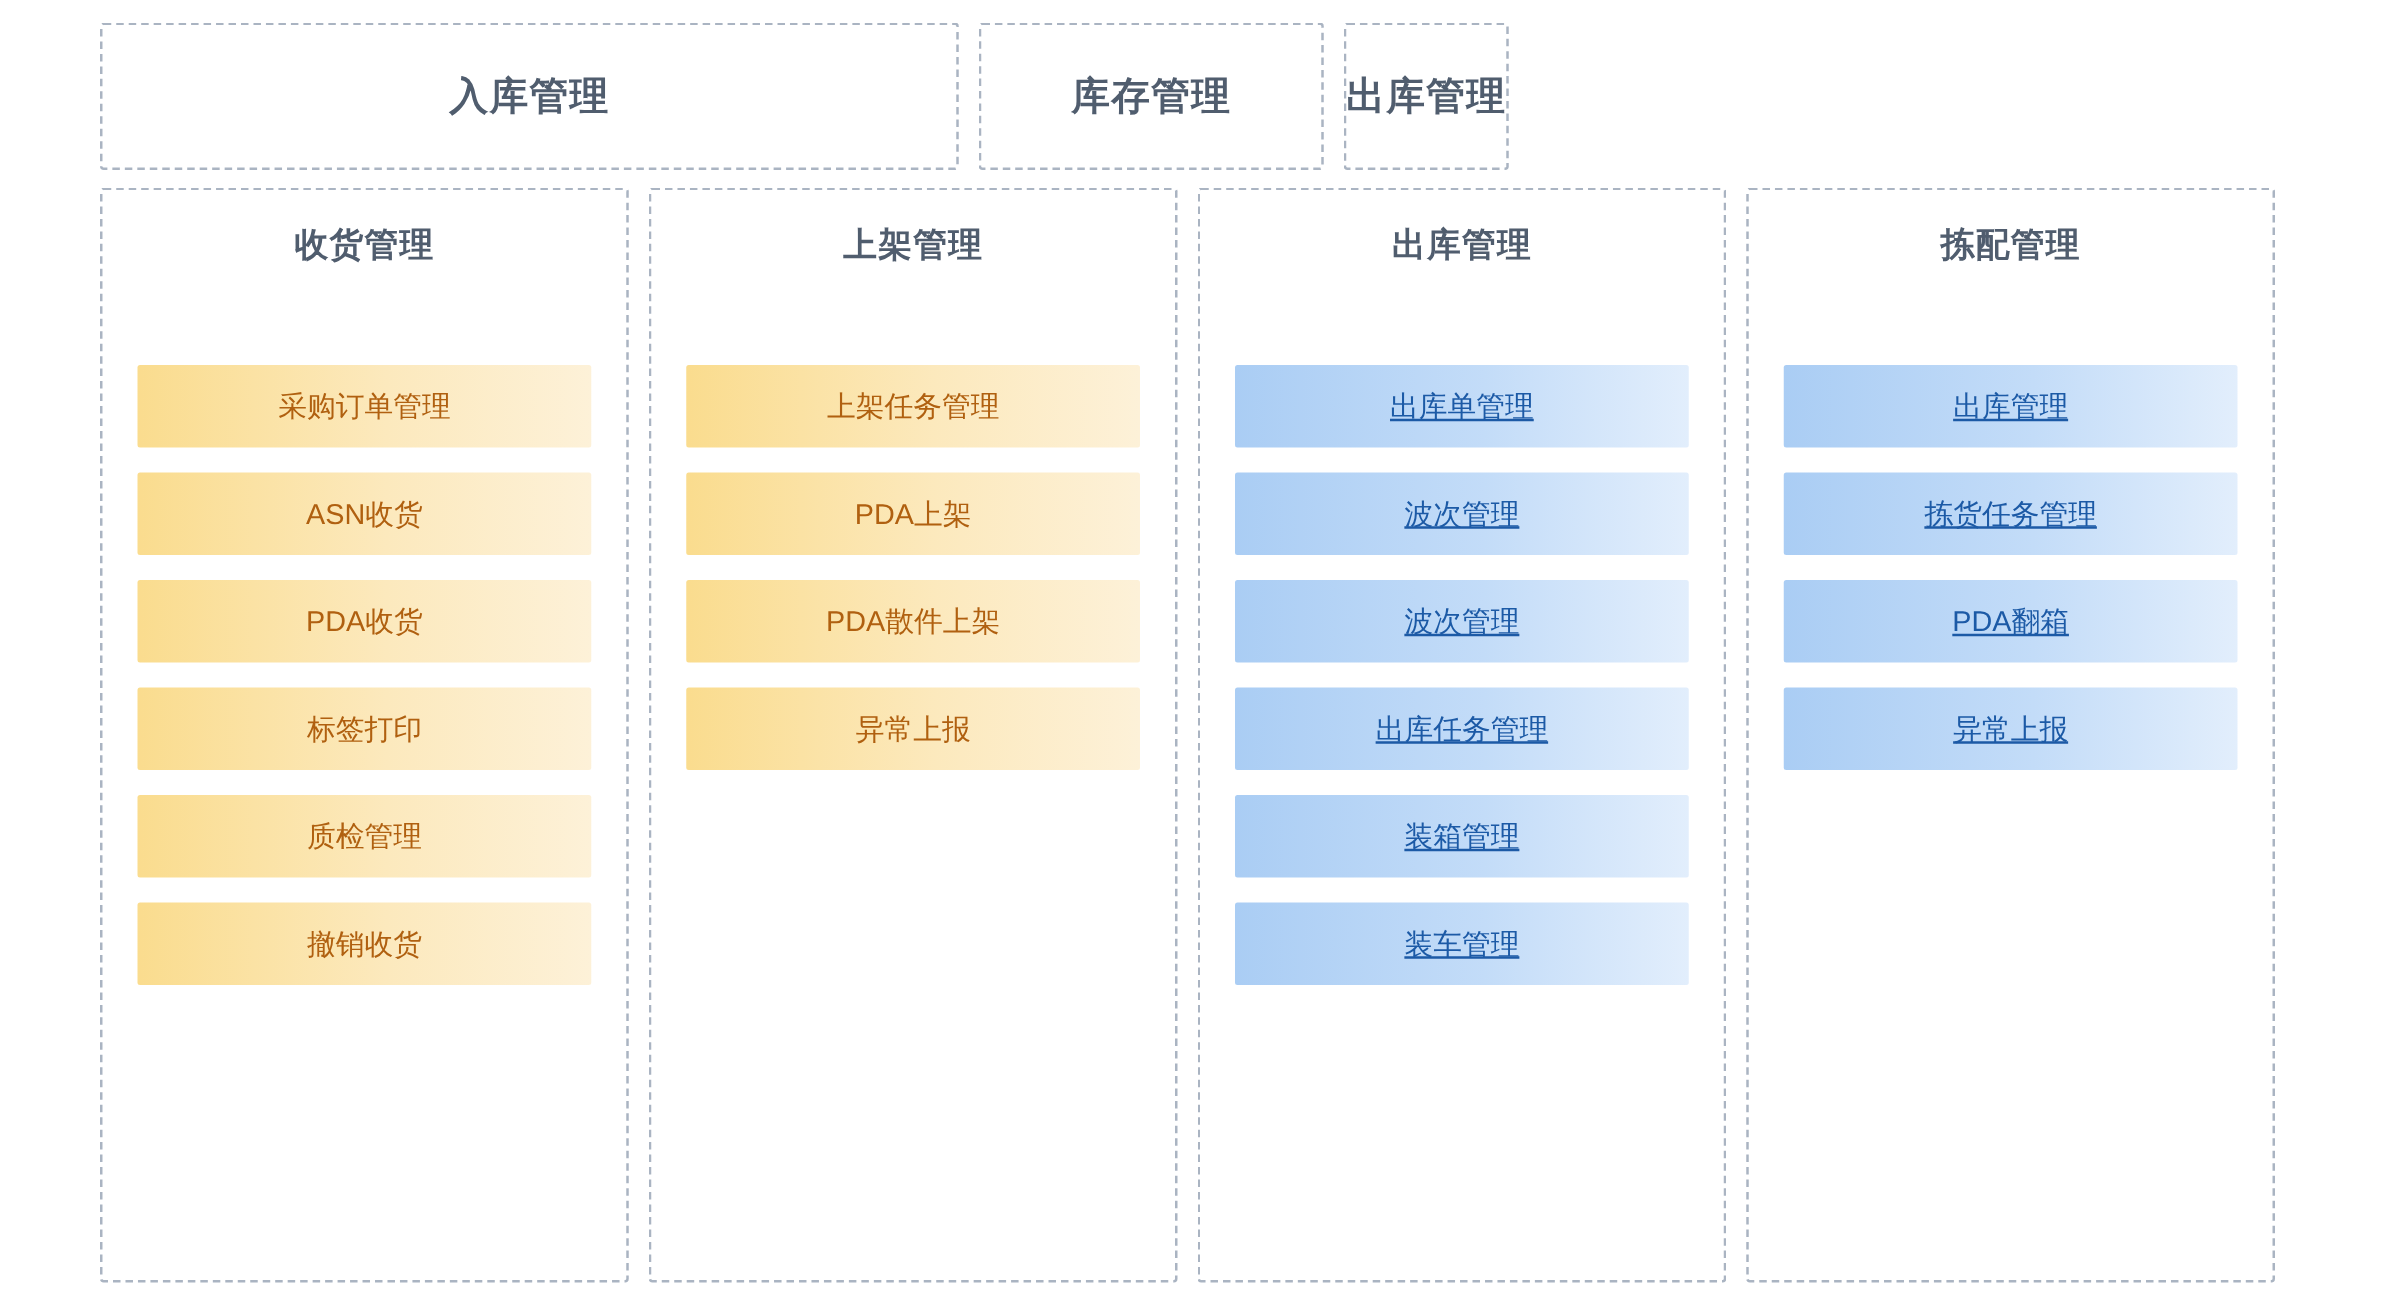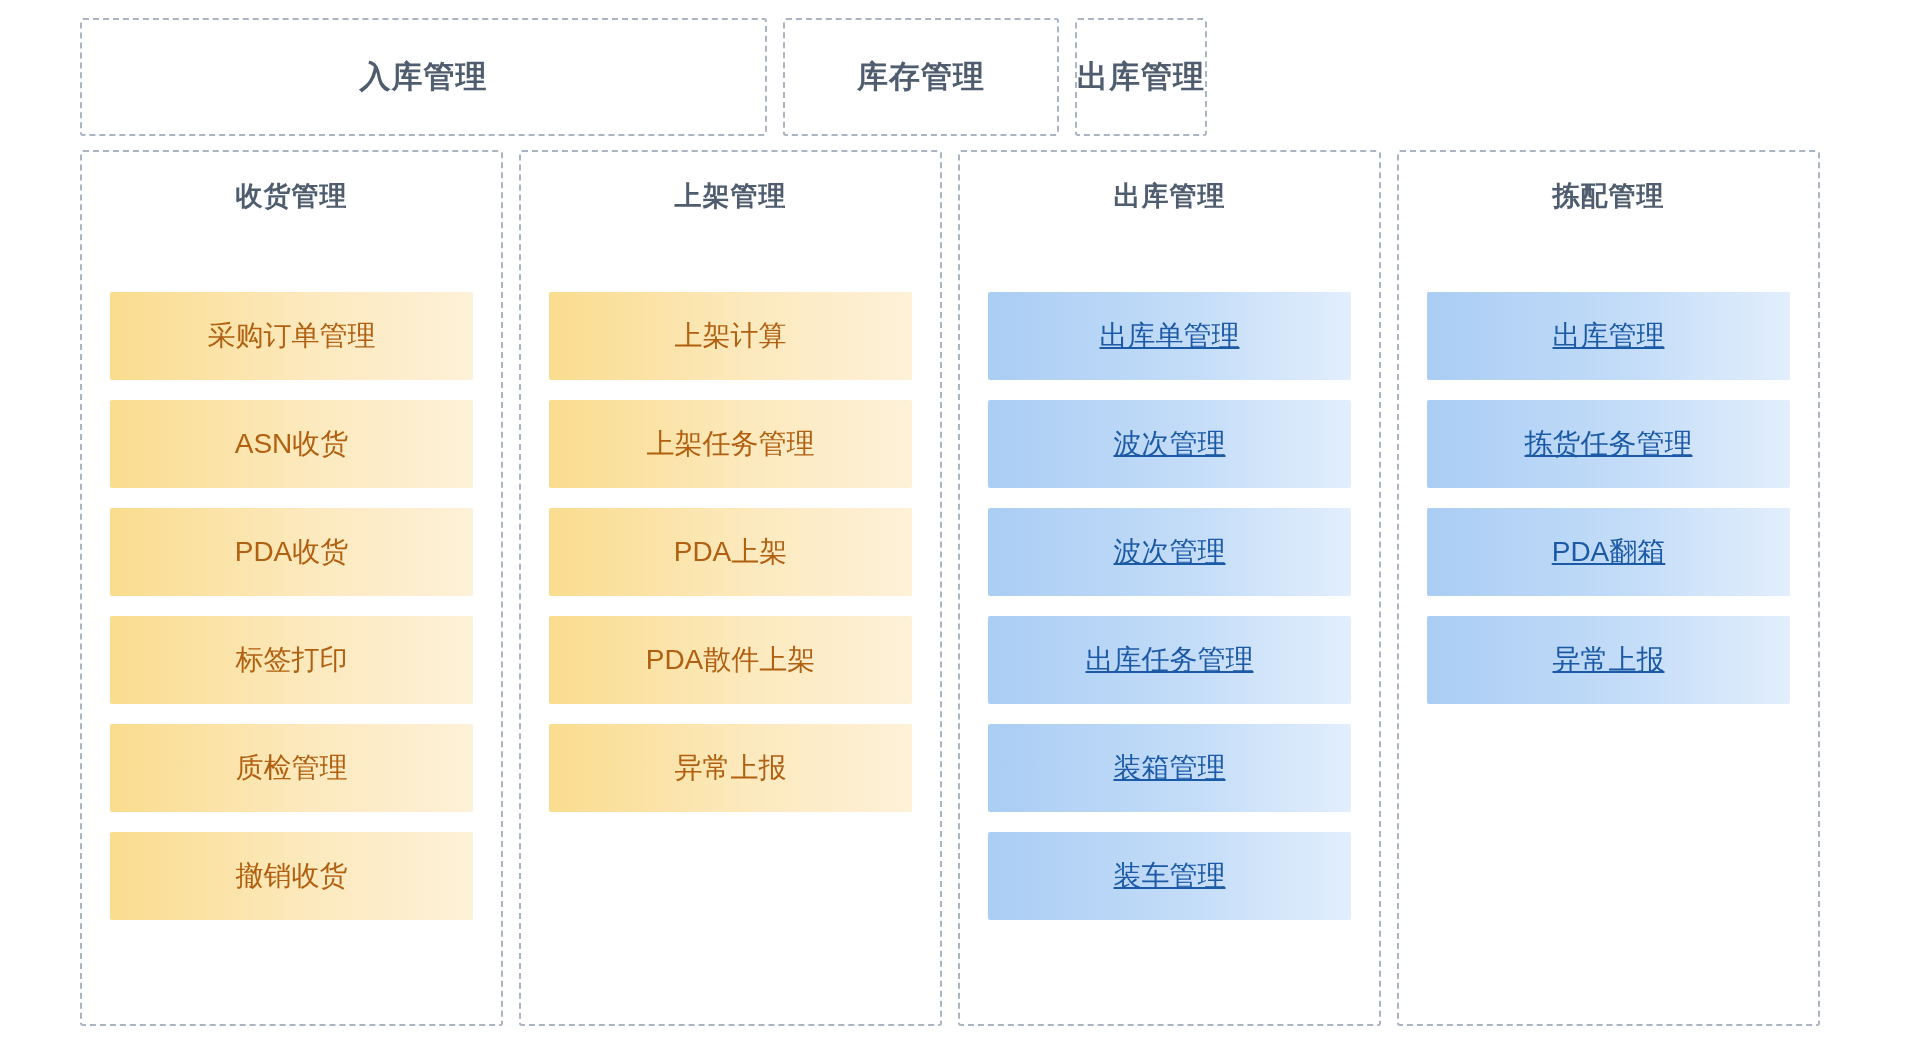--- a/index.html
+++ b/index.html
@@ -71,26 +71,26 @@
     white-space: nowrap;
   }
   .cards {
     width: 100%;
     display: flex;
     flex-direction: column;
     gap: 20px;
     align-items: stretch;
   }
   .card {
-    height: 88px;
+    height: 66px;
     border-radius: 2px;
     display: flex;
     align-items: center;
     justify-content: center;
-    font-size: 28px;
+    font-size: 23px;
     white-space: nowrap;
     user-select: none;
   }
   .card.orange {
     background: linear-gradient(90deg, #fadc8e 0%, #fce9bd 55%, #fdf1d8 100%);
     color: #b06010;
   }
   .card.green {
     background: linear-gradient(90deg, #86d9a0 0%, #aee5bf 55%, #d4f0dc 100%);
     color: #1e7a42;
@@ -128,21 +128,20 @@
         <div class="card orange">PDA收货</div>
         <div class="card orange">标签打印</div>
         <div class="card orange">质检管理</div>
         <div class="card orange">撤销收货</div>
       </div>
     </div>
 
     <div class="column">
       <div class="col-title">上架管理</div>
       <div class="cards">
-        <div class="card orange">上架计算</div>
         <div class="card orange">上架任务管理</div>
         <div class="card orange">PDA上架</div>
         <div class="card orange">PDA散件上架</div>
         <div class="card orange">异常上报</div>
       </div>
     </div>
 
 
     <div class="column">
       <div class="col-title">出库管理</div>

